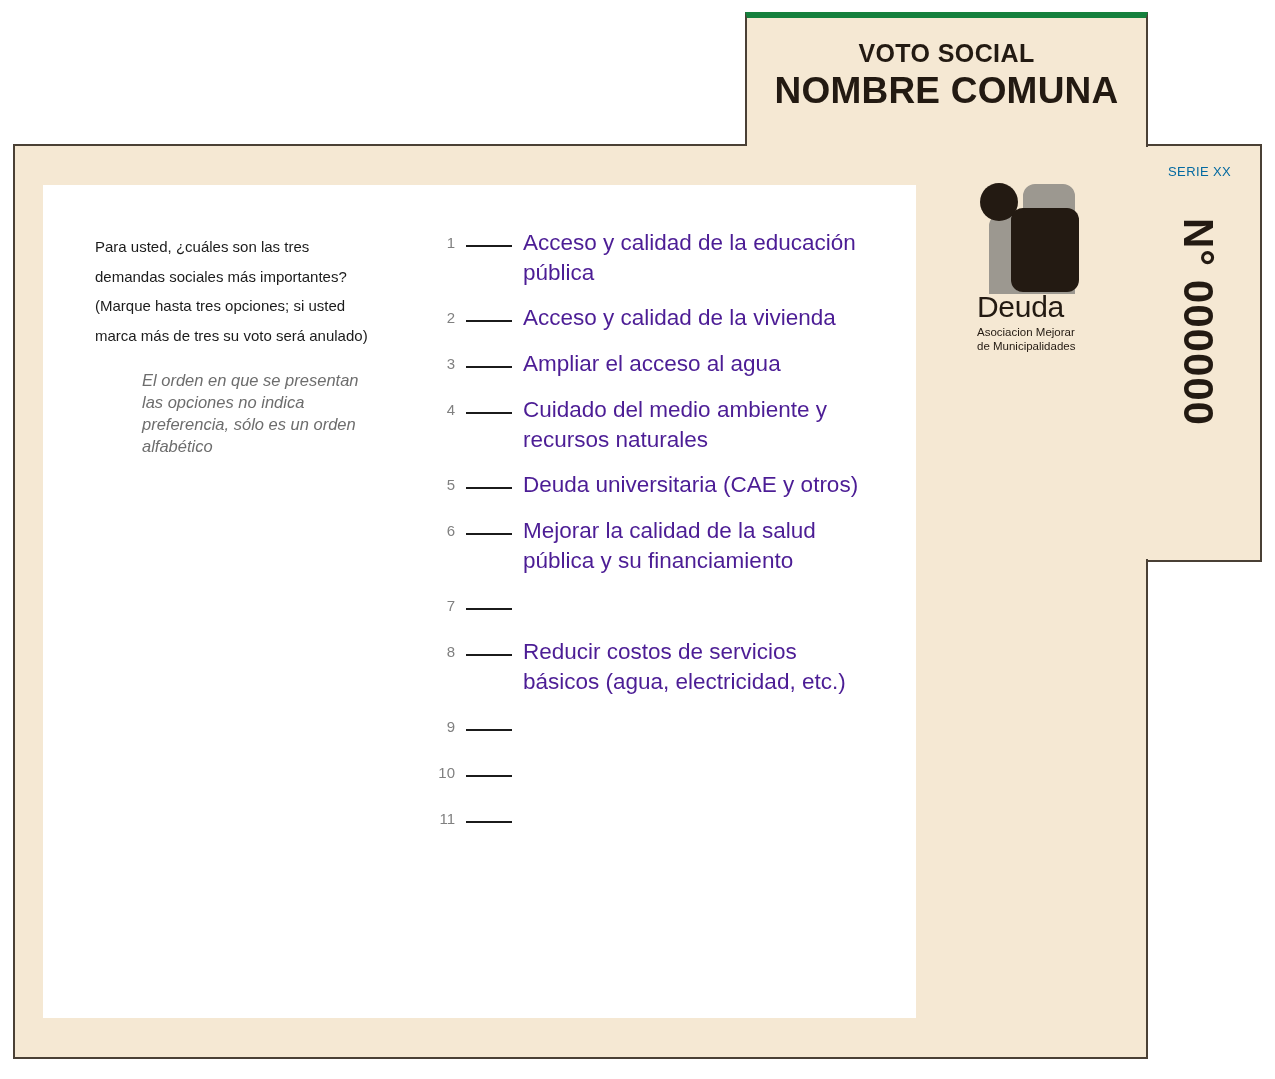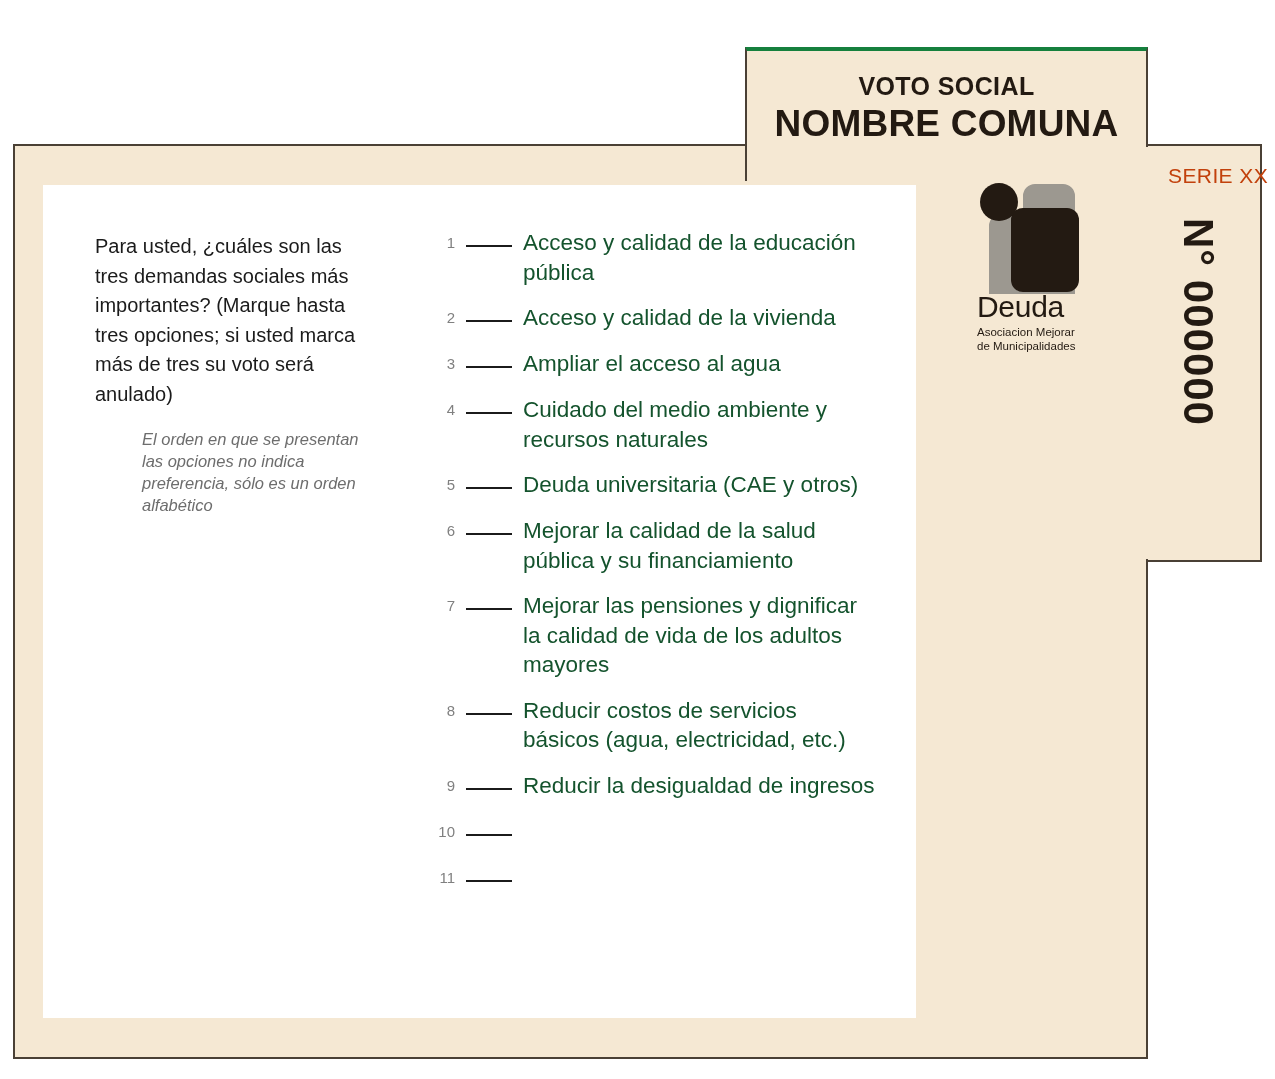--- a/index.html
+++ b/index.html
@@ -25,25 +25,24 @@
 
   
   .header-tab {
     position: absolute;
     left: 745px;
     top: 12px;
     width: 403px;
     height: 134px;
     background: #f5e8d3;
     border-left: 2px solid #4a4035;
-    border-top: 4px solid #15803d;
+    border-top: 6px solid #15803d;
     border-right: 2px solid #4a4035;
     box-sizing: border-box;
     z-index: 4;
-    margin-top: 35px;
   }
   .header-texts {
     text-align: center;
     padding-top: 22px;
   }
   .voto-social {
     font-size: 25px;
     font-weight: bold;
     letter-spacing: 0.4px;
     color: #231a12;
@@ -119,21 +118,21 @@
   }
 
   
   .question-col {
     position: absolute;
     left: 52px;
     top: 47px;
     width: 285px;
   }
   .question-text {
-    font-size: 20px;
+    font-size: 15px;
     line-height: 29.5px;
     color: #1b1b1b;
     font-family: "Liberation Sans", sans-serif;
   }
   .question-note {
     margin-top: 19px;
     font-size: 16.5px;
     line-height: 22px;
     font-style: italic;
     color: #6d6d6d;
@@ -172,21 +171,21 @@
     position: absolute;
     left: 0;
     right: 0;
     top: 17px;
     border-bottom: 2px solid #1b1b1b;
   }
   .opt-label {
     flex: 1 1 auto;
     font-size: 22.5px;
     line-height: 29.5px;
-    color: #14532d;
+    color: #4c1d95;
   }
 
   
   .logo-block {
     position: absolute;
     left: 977px;
     top: 182px;
     width: 108px;
     height: 170px;
     z-index: 7;
@@ -215,22 +214,22 @@
     line-height: 14px;
     margin-top: 3px;
     white-space: pre-line;
   }
 
   
   .serie-label {
     position: absolute;
     left: 1168px;
     top: 164px;
-    font-size: 21px;
-    color: #c2410c;
+    font-size: 13px;
+    color: #0369a1;
     letter-spacing: 0.4px;
     z-index: 7;
   }
   .serial-number {
     position: absolute;
     left: 1168px;
     top: 197px;
     width: 60px;
     height: 250px;
     z-index: 7;
@@ -309,33 +308,31 @@
 
       <div class="option-row">
         <div class="opt-num">6</div>
         <div class="opt-line"></div>
         <div class="opt-label">Mejorar la calidad de la salud pública y su financiamiento</div>
       </div>
 
       <div class="option-row">
         <div class="opt-num">7</div>
         <div class="opt-line"></div>
-        <div class="opt-label">Mejorar las pensiones y dignificar la  calidad de vida de los adultos mayores</div>
       </div>
 
       <div class="option-row">
         <div class="opt-num">8</div>
         <div class="opt-line"></div>
         <div class="opt-label">Reducir costos de servicios básicos (agua, electricidad, etc.)</div>
       </div>
 
       <div class="option-row">
         <div class="opt-num">9</div>
         <div class="opt-line"></div>
-        <div class="opt-label">Reducir la desigualdad de ingresos</div>
       </div>
 
       <div class="option-row">
         <div class="opt-num">10</div>
         <div class="opt-line"></div>
       </div>
 
       <div class="option-row">
         <div class="opt-num">11</div>
         <div class="opt-line"></div>

